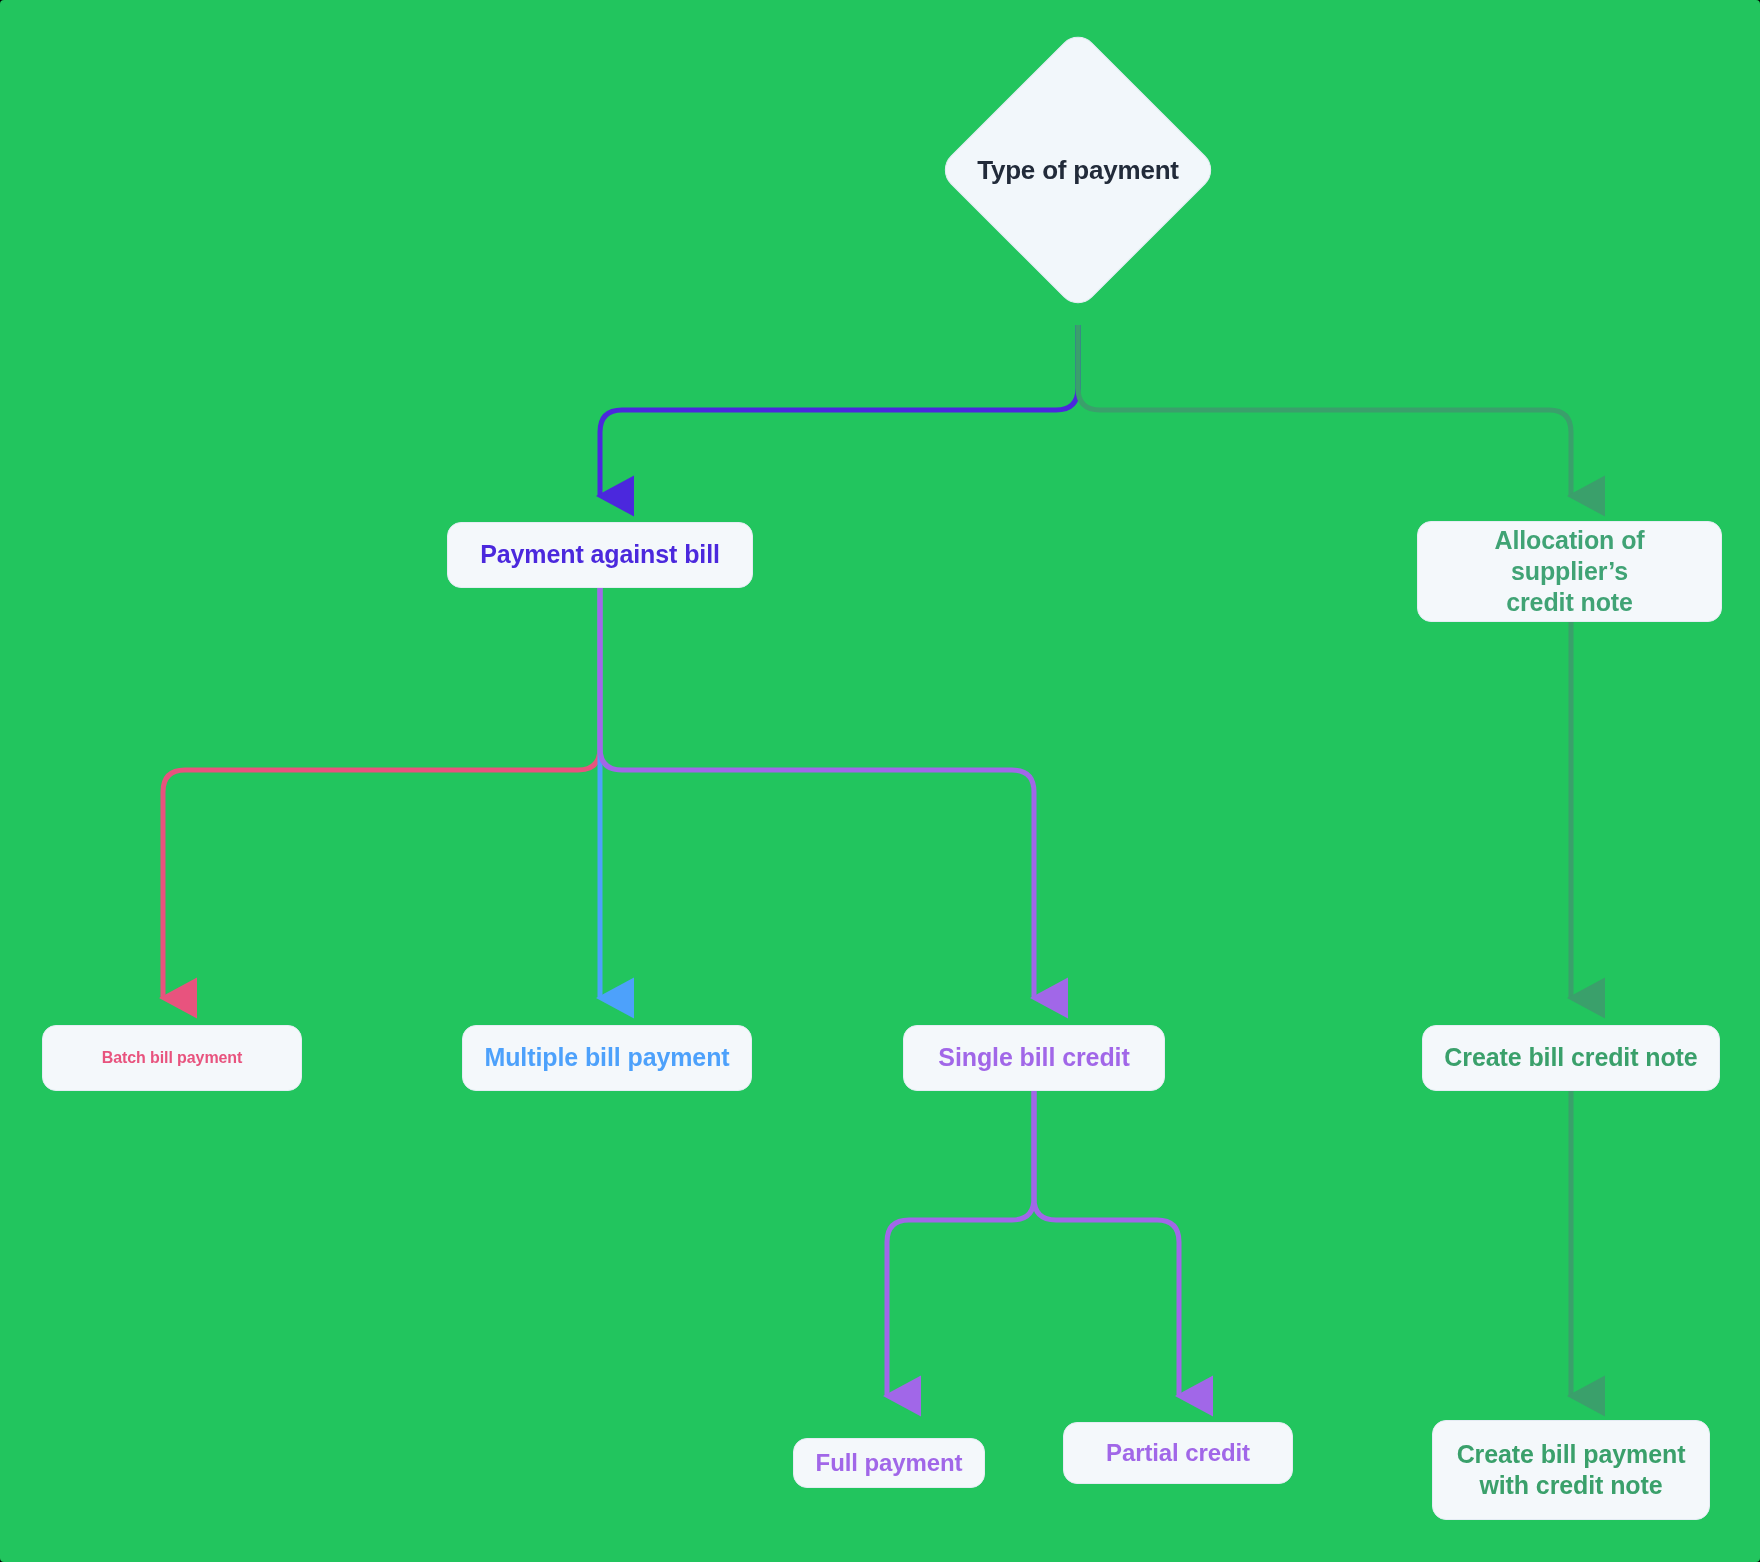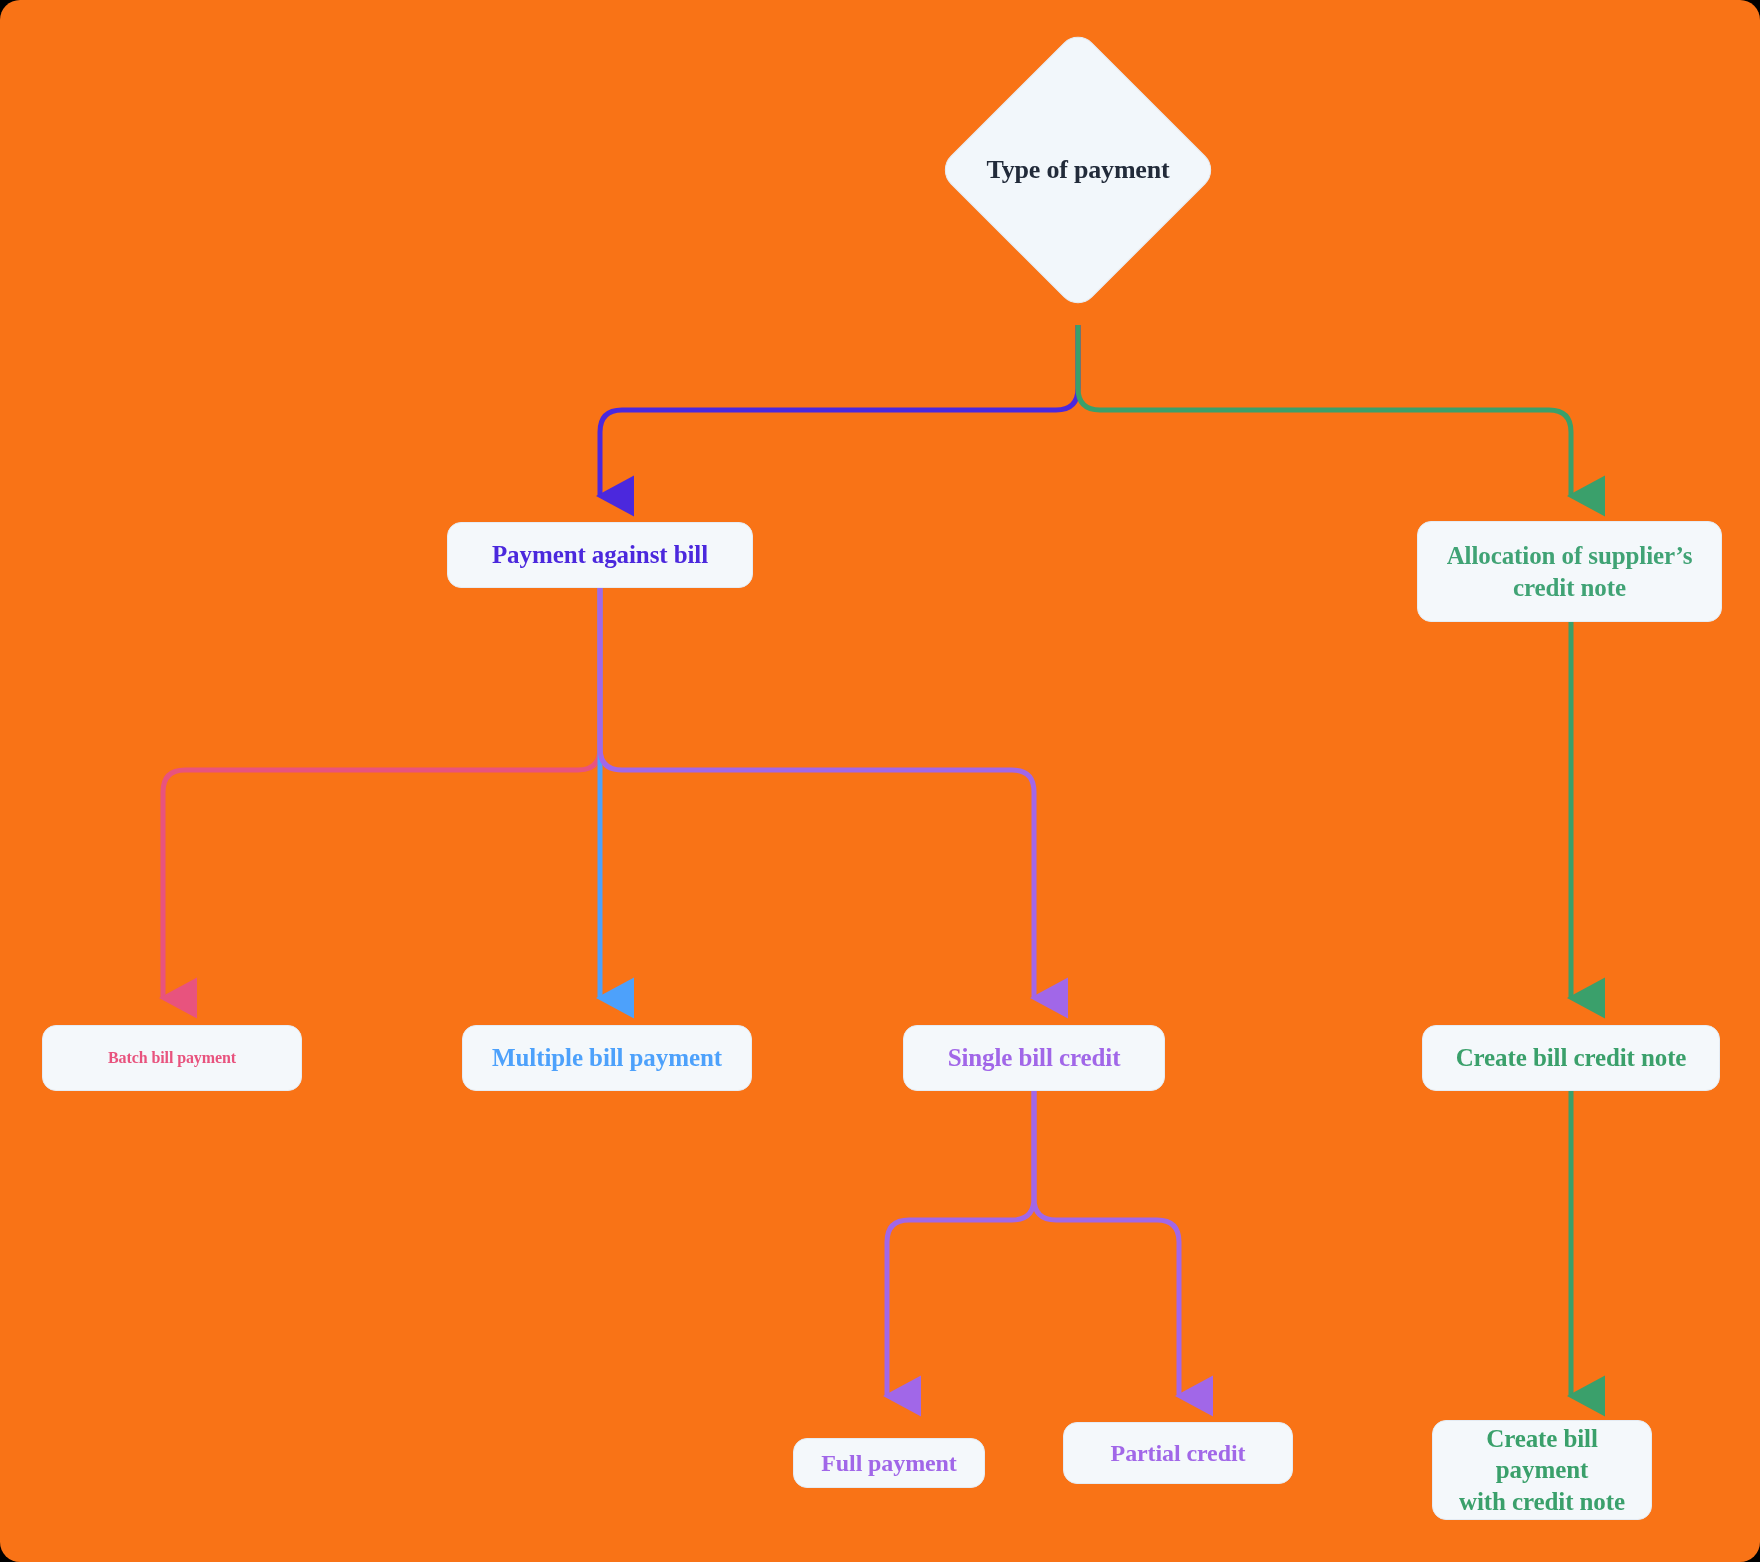--- a/index.html
+++ b/index.html
@@ -8,24 +8,24 @@
     padding: 0;
     background: #000000;
     width: 1760px;
     height: 1562px;
     overflow: hidden;
   }
   #page {
     position: relative;
     width: 1760px;
     height: 1562px;
-    background: #f97316;
-    border-radius: 20px;
+    background: #22c55e;
+    border-radius: 4px;
     overflow: hidden;
-    font-family: Liberation Serif, serif;
+    font-family: Liberation Sans, sans-serif;
   }
   #edges {
     position: absolute;
     left: 0;
     top: 0;
     width: 1760px;
     height: 1562px;
     pointer-events: none;
   }
   .node {
@@ -138,18 +138,18 @@
   </div>
 
   <div class="node" style="left:793px; top:1438px; width:192px; height:50px; color:#a167e8; font-size:24px;">
     <span class="node-label">Full payment</span>
   </div>
 
   <div class="node" style="left:1063px; top:1422px; width:230px; height:62px; color:#a167e8; font-size:24px;">
     <span class="node-label">Partial credit</span>
   </div>
 
-  <div class="node" style="left:1432px; top:1420px; width:220px; height:100px; color:#3aa06b; font-size:25px; flex-direction:column;">
+  <div class="node" style="left:1432px; top:1420px; width:278px; height:100px; color:#3aa06b; font-size:25px; flex-direction:column;">
     <span class="node-label">Create bill payment</span>
     <span class="node-label">with credit note</span>
   </div>
 
 </div>
 
 </body></html>

